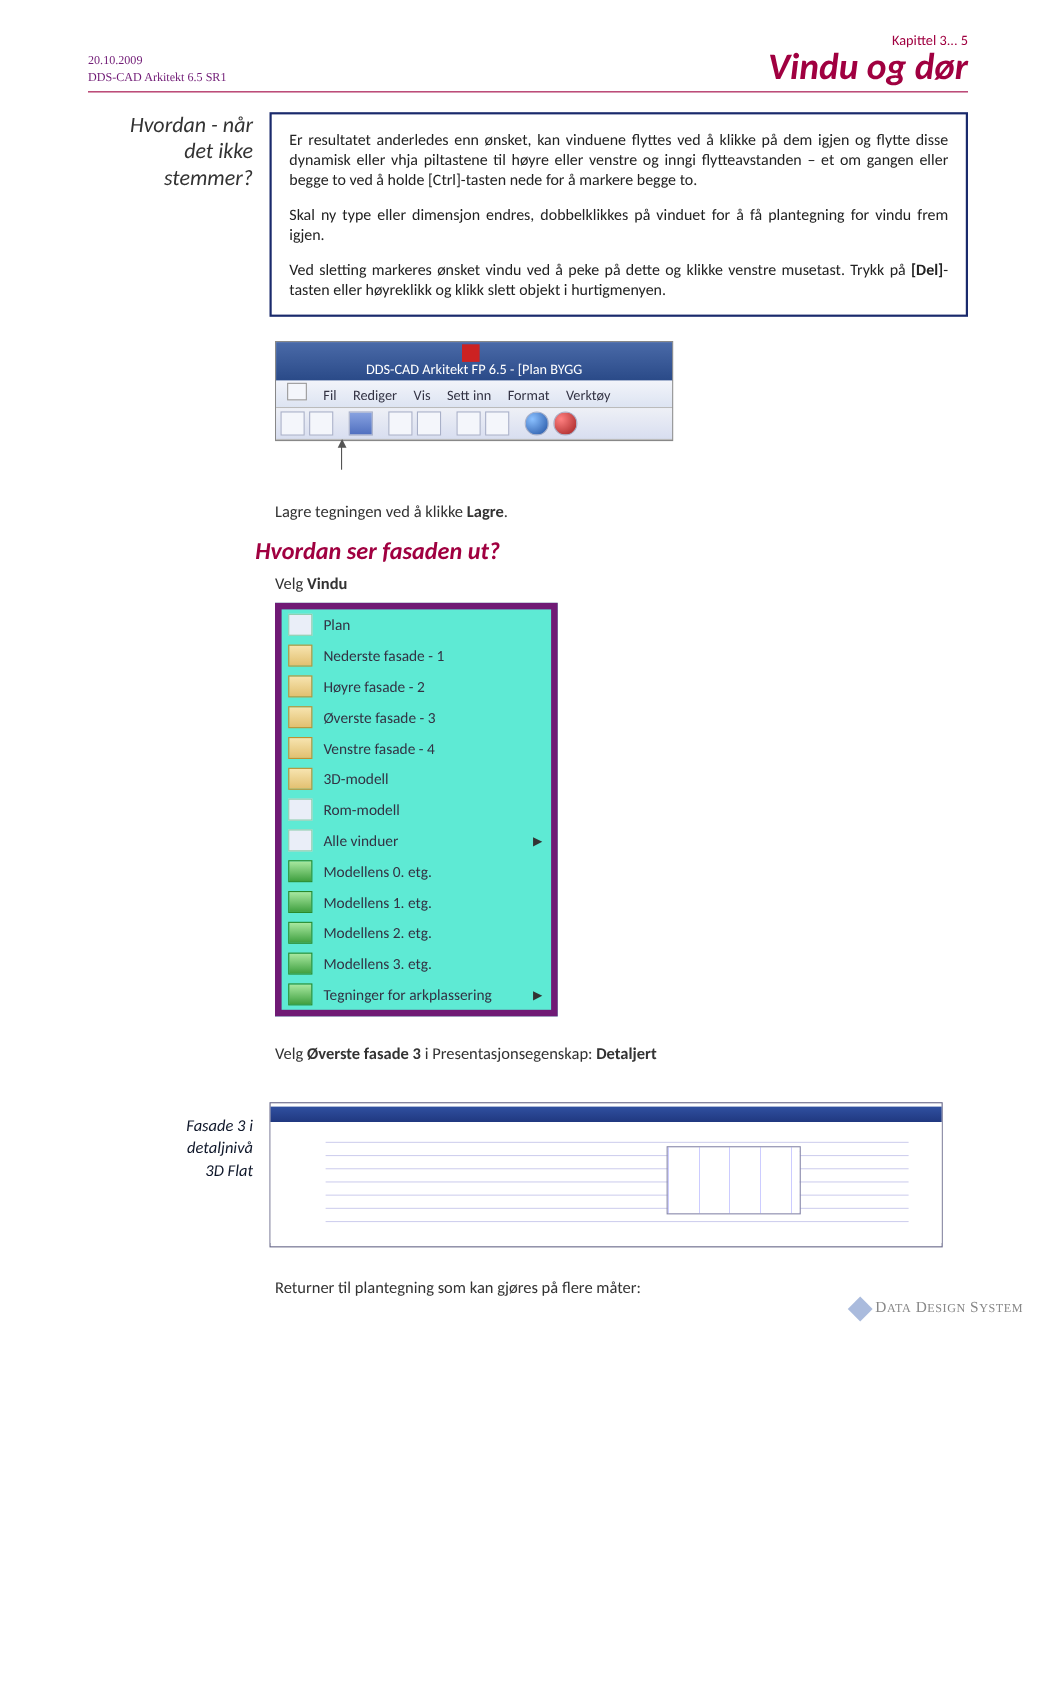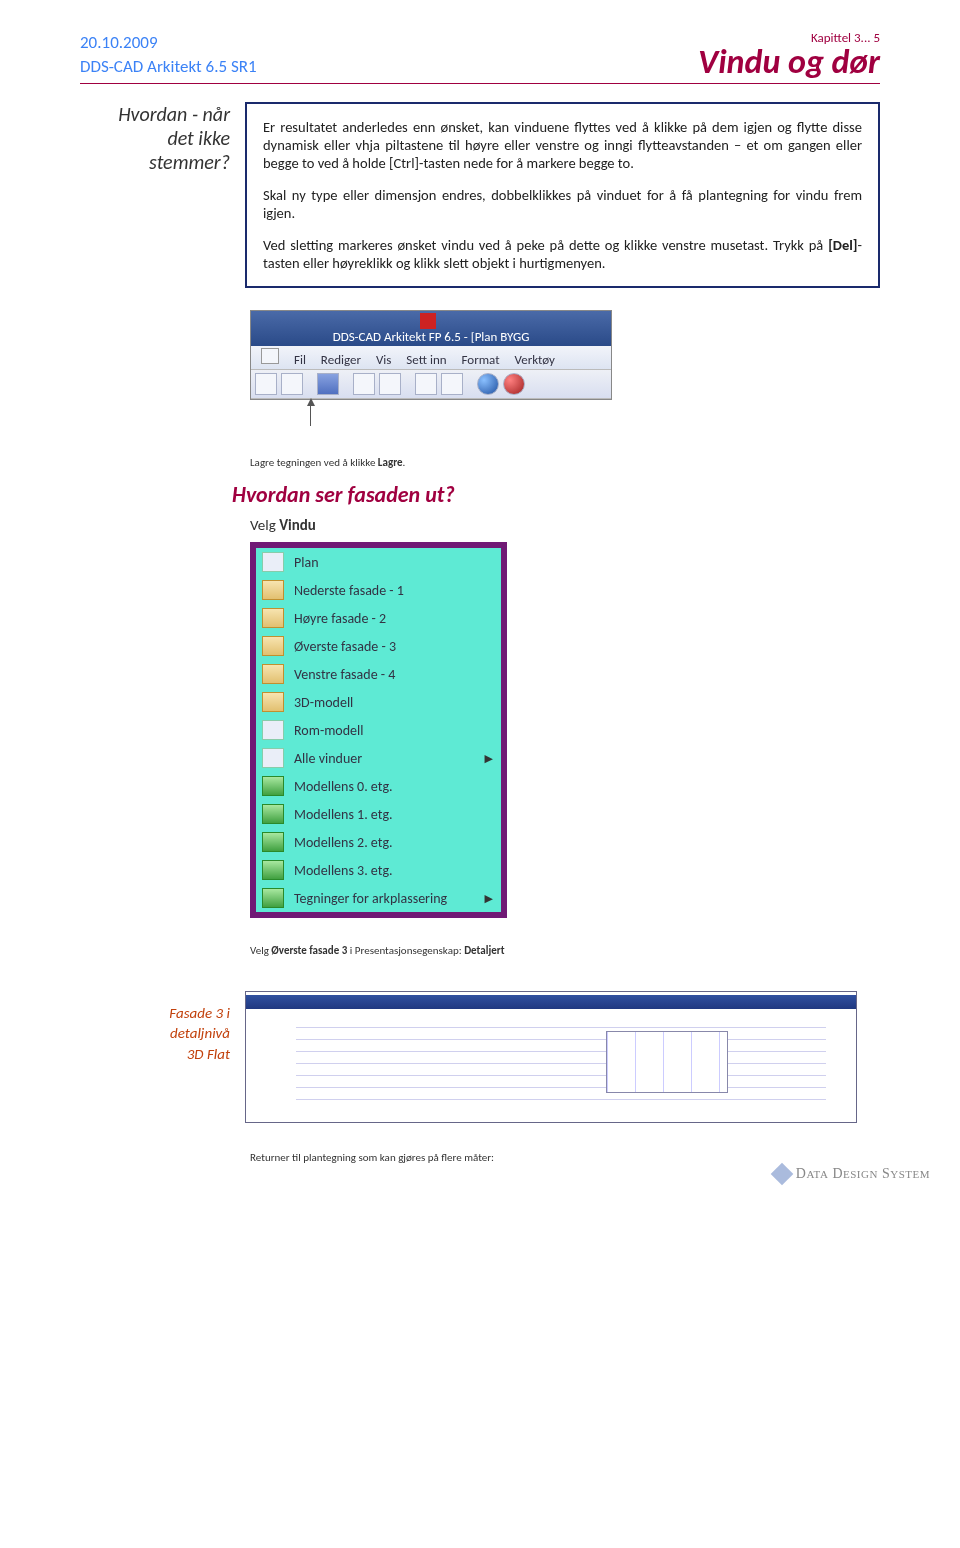--- a/index.html
+++ b/index.html
@@ -1,53 +1,53 @@
 <!DOCTYPE html>
 <html><head>
 <meta charset="utf-8">
 <style>
   body { margin: 0; font-family: "Segoe UI", Calibri, Arial, sans-serif; background: #fff; color: #333; width: 960px; }
   .page { position: relative; padding: 30px 80px 40px 80px; }
   .header { display: flex; justify-content: space-between; align-items: flex-end; border-bottom: 1px solid #a00040; padding-bottom: 4px; margin-bottom: 18px; }
-  .header-left { color: #3b82f6; font-size: 17px; line-height: 1.4; }
+  .header-left { color: #701a75; font-size: 11px; line-height: 1.4; font-family: Liberation Serif, serif; }
   .header-right { text-align: right; }
   .kapittel { color: #a00040; font-size: 13px; }
   .header-title { color: #a00040; font-size: 34px; font-weight: bold; font-style: italic; line-height: 1; }
   .content-row { display: flex; }
   .margin-note { width: 150px; flex-shrink: 0; font-style: italic; font-size: 20px; text-align: right; padding-right: 15px; color: #333; }
   .info-box { border: 2px solid #1a2a6c; padding: 14px 16px; font-size: 14.5px; color: #222; text-align: justify; flex: 1; }
   .info-box p { margin: 0 0 14px 0; }
   .info-box p:last-child { margin-bottom: 0; }
   .indent-right { margin-left: 170px; }
   .screenshot1 { border: 1px solid #888; background: linear-gradient(#e8eef8,#d3dcee); width: 360px; margin-top: 22px; }
   .titlebar { background: linear-gradient(#4a6aa8,#2a4a88); color: #fff; font-size: 13px; padding: 2px 6px; display: flex; align-items: center; flex-direction: column; }
   .titlebar .red-icon { width: 16px; height: 16px; background: #c22; margin-right: 6px; display:inline-block; }
   .menubar { background: linear-gradient(#f2f4fa,#dde4f2); font-size: 13px; color:#334; padding: 2px 4px; border-bottom:1px solid #bbb; }
   .menubar span { margin: 0 6px; }
   .toolbar { background: linear-gradient(#eef0f6,#d8def0); padding: 3px 4px; display:flex; gap:4px; border-bottom:1px solid #bbb; flex-wrap:wrap; }
   .tbtn { width: 20px; height: 20px; border: 1px solid #a8b0c8; background:#f4f6fb; display:inline-block; }
   .tbtn.sep { border:0; background:transparent; width:6px; }
   .save { background: linear-gradient(#88a2e0,#5070c0); }
   .sphere-blue { background: radial-gradient(circle at 30% 30%, #8ac0ff, #2050a0); border-radius:50%; }
   .sphere-red { background: radial-gradient(circle at 30% 30%, #ff8080, #a02020); border-radius:50%; }
-  .caption-line { font-size: 11px; margin-top: 30px; }
+  .caption-line { font-size: 15px; margin-top: 30px; }
   .subhead { color:#a00040; font-style: italic; font-weight:bold; font-size: 22px; margin-top: 12px; margin-left: -18px; }
   .velg-vindu { font-size:15px; margin-top:8px; }
   .arrow-line { position: relative; height: 26px; }
   .arrow-line .line { position:absolute; left:60px; top:0; width:1px; height:26px; border-left:1px solid #555; }
   .arrow-line .arrowhead { position:absolute; left:57px; top:-2px; width:0; height:0; border-left:4px solid transparent; border-right:4px solid transparent; border-bottom:8px solid #555; }
   .view-panel { border:6px solid #701a75; background:#5eead4; width: 245px; margin-top:8px; font-size:14px; }
   .view-item { display:flex; align-items:center; padding:4px 8px 4px 6px; border-bottom:0; color:#334; }
   .view-item .icn { width:20px; height:18px; margin-right:10px; display:inline-block; border:1px solid #999; background:#fff; }
   .view-item .icn.house { background: linear-gradient(#f7e4b0,#e2c070); border-color:#c09030; }
   .view-item .icn.green { background: linear-gradient(#a8e8a0,#40a040); border-color:#2a8a2a; }
   .view-item .icn.grid { background:#eaeef8; border-color:#8ca; }
   .view-item .tri { margin-left:auto; font-size:11px; color:#333; }
   .facade-row { display:flex; margin-top:34px; align-items:flex-start; }
-  .facade-margin { width:150px; flex-shrink:0; font-style:italic; font-size:15px; text-align:right; padding-right:15px; color:#c2410c; margin-top:12px; line-height:1.35; }
+  .facade-margin { width:150px; flex-shrink:0; font-style:italic; font-size:15px; text-align:right; padding-right:15px; color:#0f172a; margin-top:12px; line-height:1.35; }
   .facade-img { border:1px solid #668; width:610px; height:130px; display:flex; align-items:center; }
   .facade-title { background: linear-gradient(#3050a0,#203880); height:14px; width:100%; }
   .facade-inner { width:610px; }
   .elev-draw { height:110px; position:relative; background:#fff; }
   .elev-draw .hline { position:absolute; left:50px; right:30px; border-top:1px solid #d0d0ee; }
   .elev-draw .window-box { position:absolute; left:360px; top:22px; width:120px; height:60px; border:1px solid #88a; background: repeating-linear-gradient(90deg,#ccf,#ccf 1px,#fff 1px,#fff 28px) , repeating-linear-gradient(0deg,#ccf,#ccf 1px,#fff 1px,#fff 28px); }
   .footer-logo { position:absolute; bottom:22px; right:30px; color:#888; font-size:14px; font-family: Georgia, serif; letter-spacing:0.5px; display:flex; align-items:center; }
   .footer-logo .logo-sq { width:16px; height:16px; background:#aabbdd; margin-right:6px; transform:rotate(45deg); }
   b { font-weight:bold; }
 </style>

